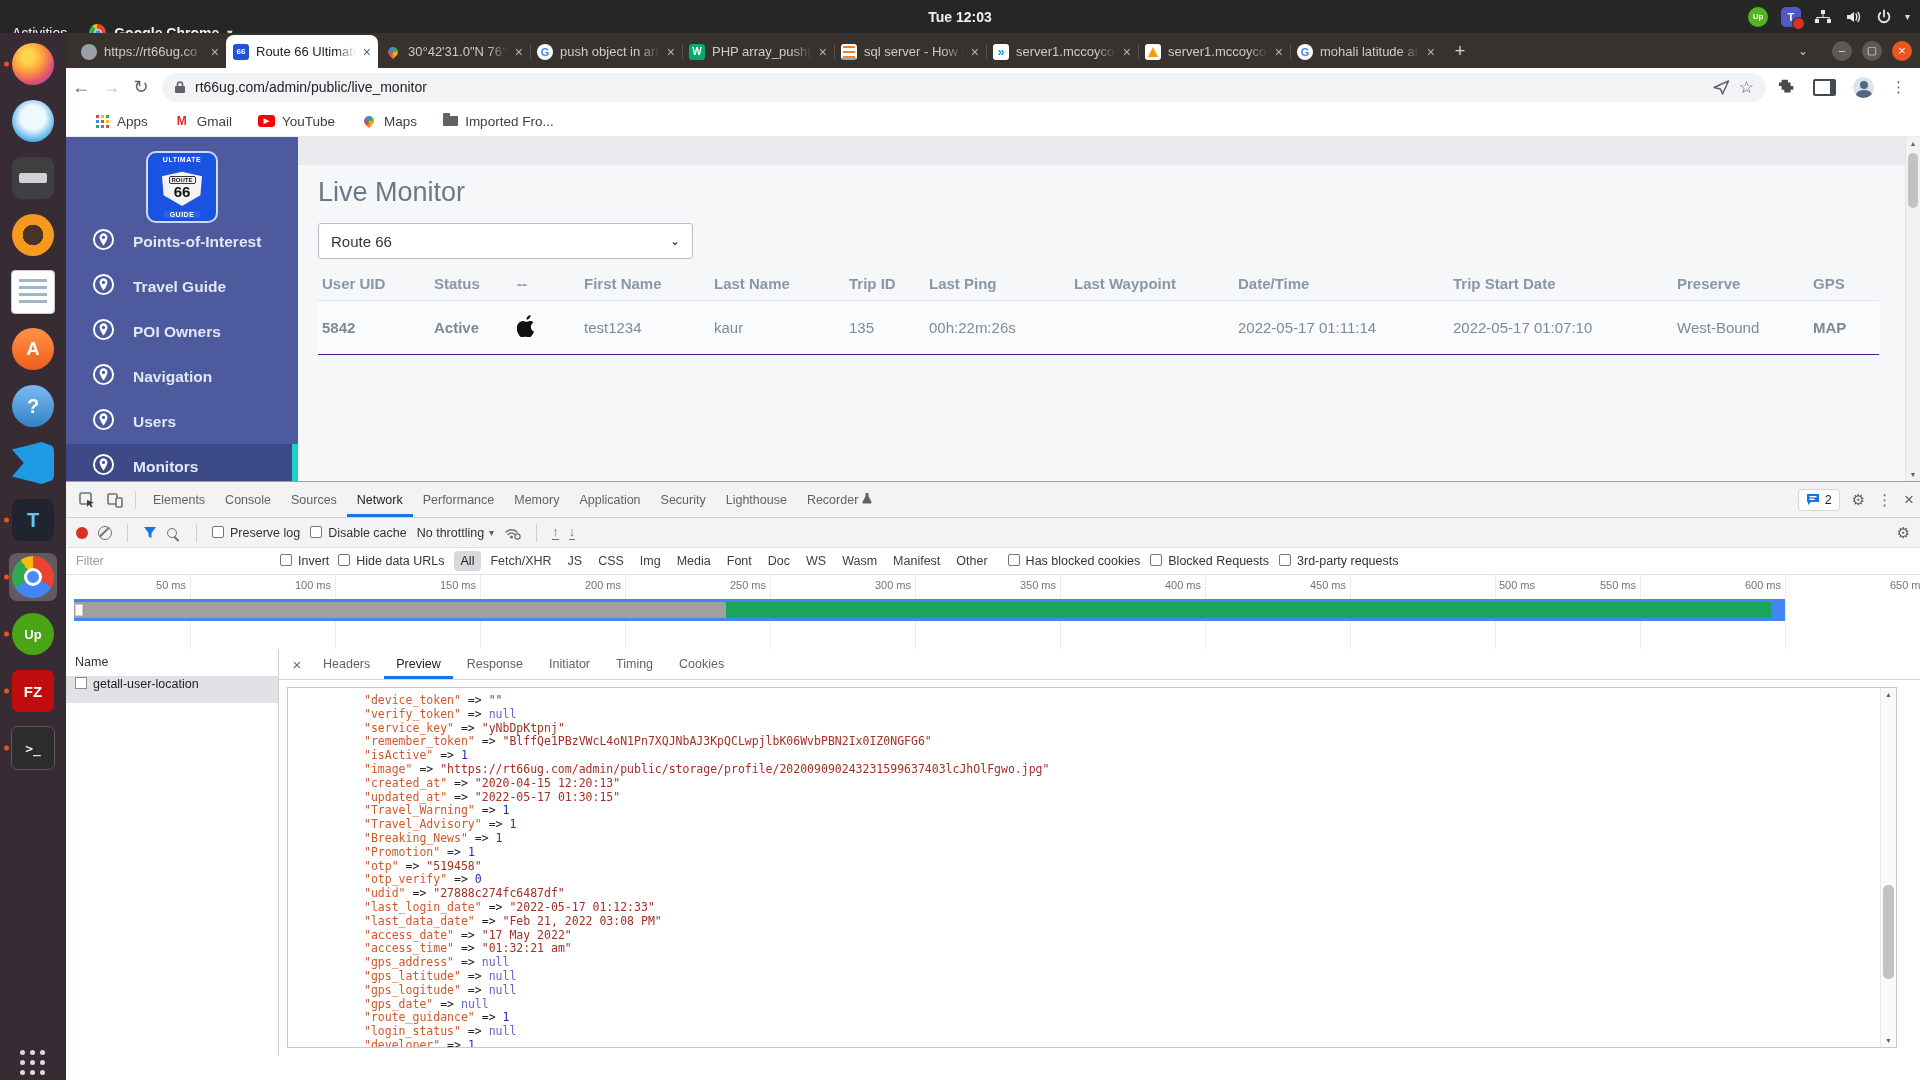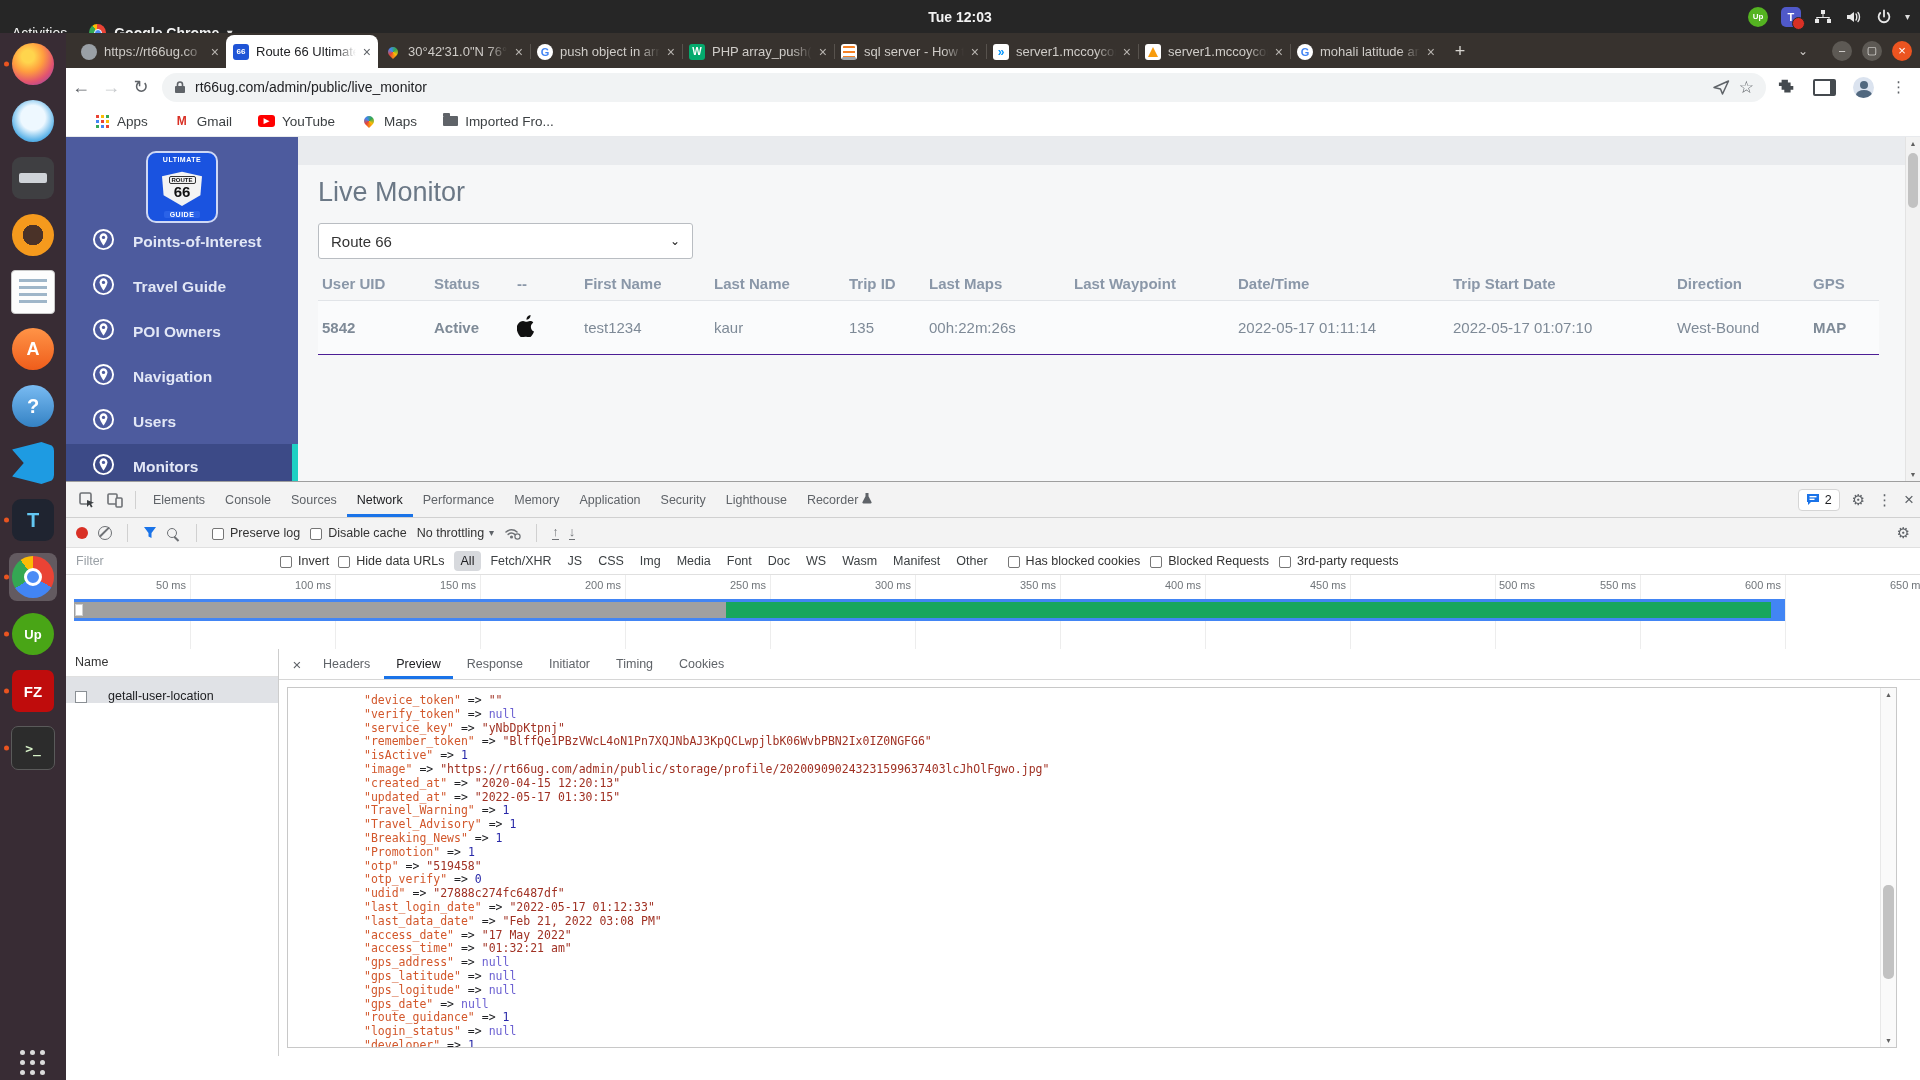--- a/index.html
+++ b/index.html
@@ -139,41 +139,41 @@
   .gear{font-size:15px;color:#5f6368;}
   .xclose{font-size:17px;color:#5f6368;}
 
   #dt-toolbar{position:absolute;left:0;top:36px;right:0;height:29px;background:#f3f3f3;border-bottom:1px solid #e0e0e0;display:flex;align-items:center;padding-left:10px;gap:10px;}
   .rec-dot{width:12px;height:12px;border-radius:50%;background:#d93025;flex:none;}
   .circle-slash{width:12px;height:12px;border-radius:50%;border:1.8px solid #6e7175;position:relative;flex:none;}
   .circle-slash::after{content:"";position:absolute;left:-1px;top:4.5px;width:13px;height:1.8px;background:#6e7175;transform:rotate(-45deg);}
   .magnifier{width:8px;height:8px;border-radius:50%;border:1.8px solid #6e7175;position:relative;flex:none;margin-right:4px;}
   .magnifier::after{content:"";position:absolute;left:7px;top:7px;width:6px;height:1.8px;background:#6e7175;transform:rotate(45deg);transform-origin:0 0;}
   .cb{width:12px;height:12px;border:1px solid #767676;background:#fff;border-radius:2px;flex:none;box-sizing:border-box;}
-  .cb-wrap{display:flex;align-items:flex-end;gap:6px;color:#333;}
+  .cb-wrap{display:flex;align-items:flex-start;gap:6px;color:#333;}
   .throttle{display:flex;align-items:center;gap:5px;}
   .har-arrow{font-size:13px;color:#6e7175;border-bottom:1.5px solid #6e7175;line-height:1;padding-bottom:1px;}
   .dt-gear-right{position:absolute;right:10px;top:0;height:29px;display:flex;align-items:center;}
 
   #dt-filterbar{position:absolute;left:0;top:66px;right:0;height:26px;background:#fff;border-bottom:1px solid #e0e0e0;display:flex;align-items:center;padding-left:10px;gap:9px;}
   #filter-input{color:#9aa0a6;width:195px;}
   .pill{padding:3px 7px;border-radius:4px;color:#3c4043;}
   .pill.active{background:#d7d9dd;color:#202124;}
   .types{display:flex;align-items:center;gap:2px;}
 
   #dt-timeline{position:absolute;left:0;top:93px;right:0;height:74px;background:#fff;border-bottom:1px solid #ddd;overflow:hidden;}
   .tick-line{position:absolute;top:0;bottom:0;width:1px;background:#ededed;}
   .tick-label{position:absolute;top:4px;width:76px;text-align:right;font-size:11px;color:#70757a;white-space:nowrap;}
   #wf-track{position:absolute;top:24px;height:22px;border-top:3px solid #4285f4;border-bottom:3px solid #4285f4;box-sizing:border-box;}
   #wf-fill{position:absolute;inset:0;}
   #wf-marker{position:absolute;left:1px;top:2px;bottom:2px;width:8px;background:#fff;border:1px solid #cfcfcf;box-sizing:border-box;}
 
   #req-pane{position:absolute;left:0;top:167px;width:213px;bottom:24px;background:#fff;border-right:1px solid #cdcdcd;box-sizing:border-box;}
   #req-header{height:27px;line-height:27px;padding-left:9px;border-bottom:1px solid #e0e0e0;color:#333;}
-  .req-row{height:26px;display:flex;align-items:flex-end;gap:21px;padding-left:9px;color:#202124;}
+  .req-row{height:26px;display:flex;align-items:flex-start;gap:6px;padding-left:9px;color:#202124;}
   .req-row.selected{background:#e0e2e6;}
   .file-sq{width:10px;height:10px;border:1px solid #8a8f94;background:#fff;flex:none;}
 
   #detail-pane{position:absolute;left:213px;top:167px;right:0;bottom:24px;background:#fff;}
   #detail-tabs{position:absolute;left:0;top:0;right:0;height:30px;border-bottom:1px solid #d6d6d6;display:flex;align-items:center;padding-left:6px;gap:2px;}
   .detail-x{width:24px;text-align:center;color:#5f6368;font-size:15px;}
   .detail-tab{padding:0 12px;height:30px;display:flex;align-items:center;color:#5f6368;border-bottom:3px solid transparent;border-top:3px solid transparent;box-sizing:border-box;}
   .detail-tab.active{color:#202124;border-bottom-color:#1a73e8;}
   #pv-box{position:absolute;left:8px;top:7px;right:23px;bottom:8px;border:1px solid #c8c8c8;overflow:hidden;background:#fff;}
   #pv-lines{position:absolute;left:0;top:6px;right:16px;padding-left:76px;font-family:"DejaVu Sans Mono",monospace;font-size:11.5px;line-height:13.8px;white-space:pre;}
@@ -498,25 +498,25 @@
               <col style="width:70px">
           </colgroup>
           <thead>
               <tr id="mt-head">
                 <th>User UID</th>
                 <th>Status</th>
                 <th>--</th>
                 <th>First Name</th>
                 <th>Last Name</th>
                 <th>Trip ID</th>
-                <th>Last Maps</th>
+                <th>Last Ping</th>
                 <th>Last Waypoint</th>
                 <th>Date/Time</th>
                 <th>Trip Start Date</th>
-                <th>Direction</th>
+                <th>Preserve</th>
                 <th>GPS</th>
               </tr>
             </thead>
           <tbody>
               <tr id="mt-row">
                 <td class="c-uid">5842</td>
                 <td class="c-status">Active</td>
                 <td><svg width="19" height="22" viewBox="0 0 170 200">
                     <path fill="#111" d="M150.4 69.2c-15.6 9.6-24.8 26.1-23.2 44.3 1.6 19.8 13.9 36.3 30.9 43.3-4.4 12.6-9.6 22.6-16.4 32.4-9.3 13.4-19 26.8-33.4 27-13.4.3-17.8-8-33.2-8-15.4 0-20.2 7.8-33.1 8.3-14 .5-24.6-14.5-34-27.8C-11.3 161-26 109.6 3.6 76.7c9.7-14.7 27.1-24.1 46-24.4 12.9-.2 25 8.7 32.9 8.7 7.8 0 22.6-10.7 38.1-9.1 6.5.3 24.7 2.6 29.8 17.3zM113.2 25.6c6.9-8.3 11.5-19.9 10.2-31.4-9.9 1.2-21.8 6.8-28.9 15.1-6.4 7.4-12 19.2-10.5 30.5 11 .9 22.3-5.6 29.2-14.2z" transform="translate(8 6) scale(.92)"></path>
                   </svg></td>

